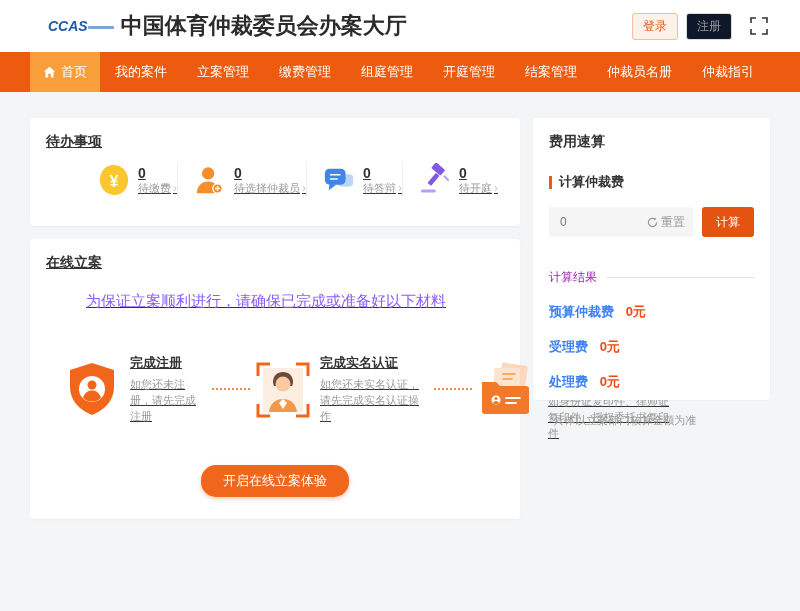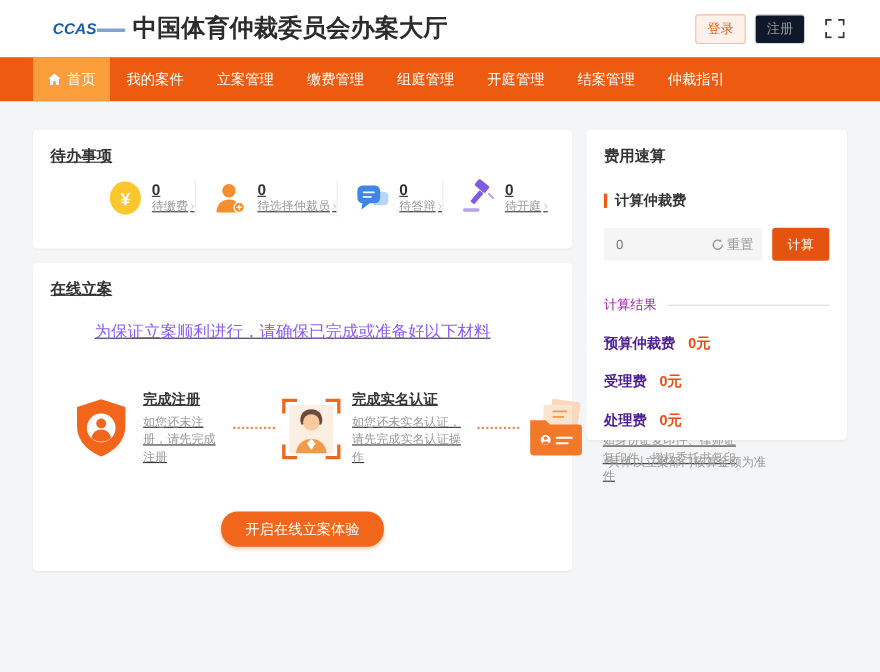--- a/index.html
+++ b/index.html
@@ -84,21 +84,21 @@
   .fee-input-val { font-size:12px; color:#777; flex:1; }
   .fee-reset { display:flex; align-items:center; gap:3px; color:#999; font-size:12px; cursor:pointer; }
   .fee-calc-btn {
     width:52px; height:30px; background:#e55310; color:#fff; font-size:12px;
     border:none; border-radius:3px; cursor:pointer;
   }
   .result-head { display:flex; align-items:center; margin-top:32px; }
   .result-head-label { font-size:12px; color:#a21caf; white-space:nowrap; }
   .result-line { flex:1; border-top:1px solid #ddd; margin-left:10px; }
   .result-row { margin-top:17px; font-size:13px; }
-  .result-label { font-weight:bold; color:#4c1d95; }
+  .result-label { font-weight:bold; color:#3b82f6; }
   .result-val { color:#ec4a10; font-weight:bold; margin-left:8px; }
   .fee-note { margin-top:22px; font-size:11px; color:#999; }
 </style>
 </head>
 <body>
 
 <div class="header">
   <div class="logo">
     <span class="logo-mark">CCAS</span>
     <span class="logo-sub"></span>
@@ -130,20 +130,23 @@
       <span>缴费管理</span>
     </div>
   <div class="nav-item">
       <span>组庭管理</span>
     </div>
   <div class="nav-item">
       <span>开庭管理</span>
     </div>
   <div class="nav-item">
       <span>结案管理</span>
+    </div>
+  <div class="nav-item">
+      <span>仲裁员名册</span>
     </div>
   <div class="nav-item">
       <span>仲裁指引</span>
     </div>
 </div>
 
 <div class="main">
 
   <div class="col-left">
 

